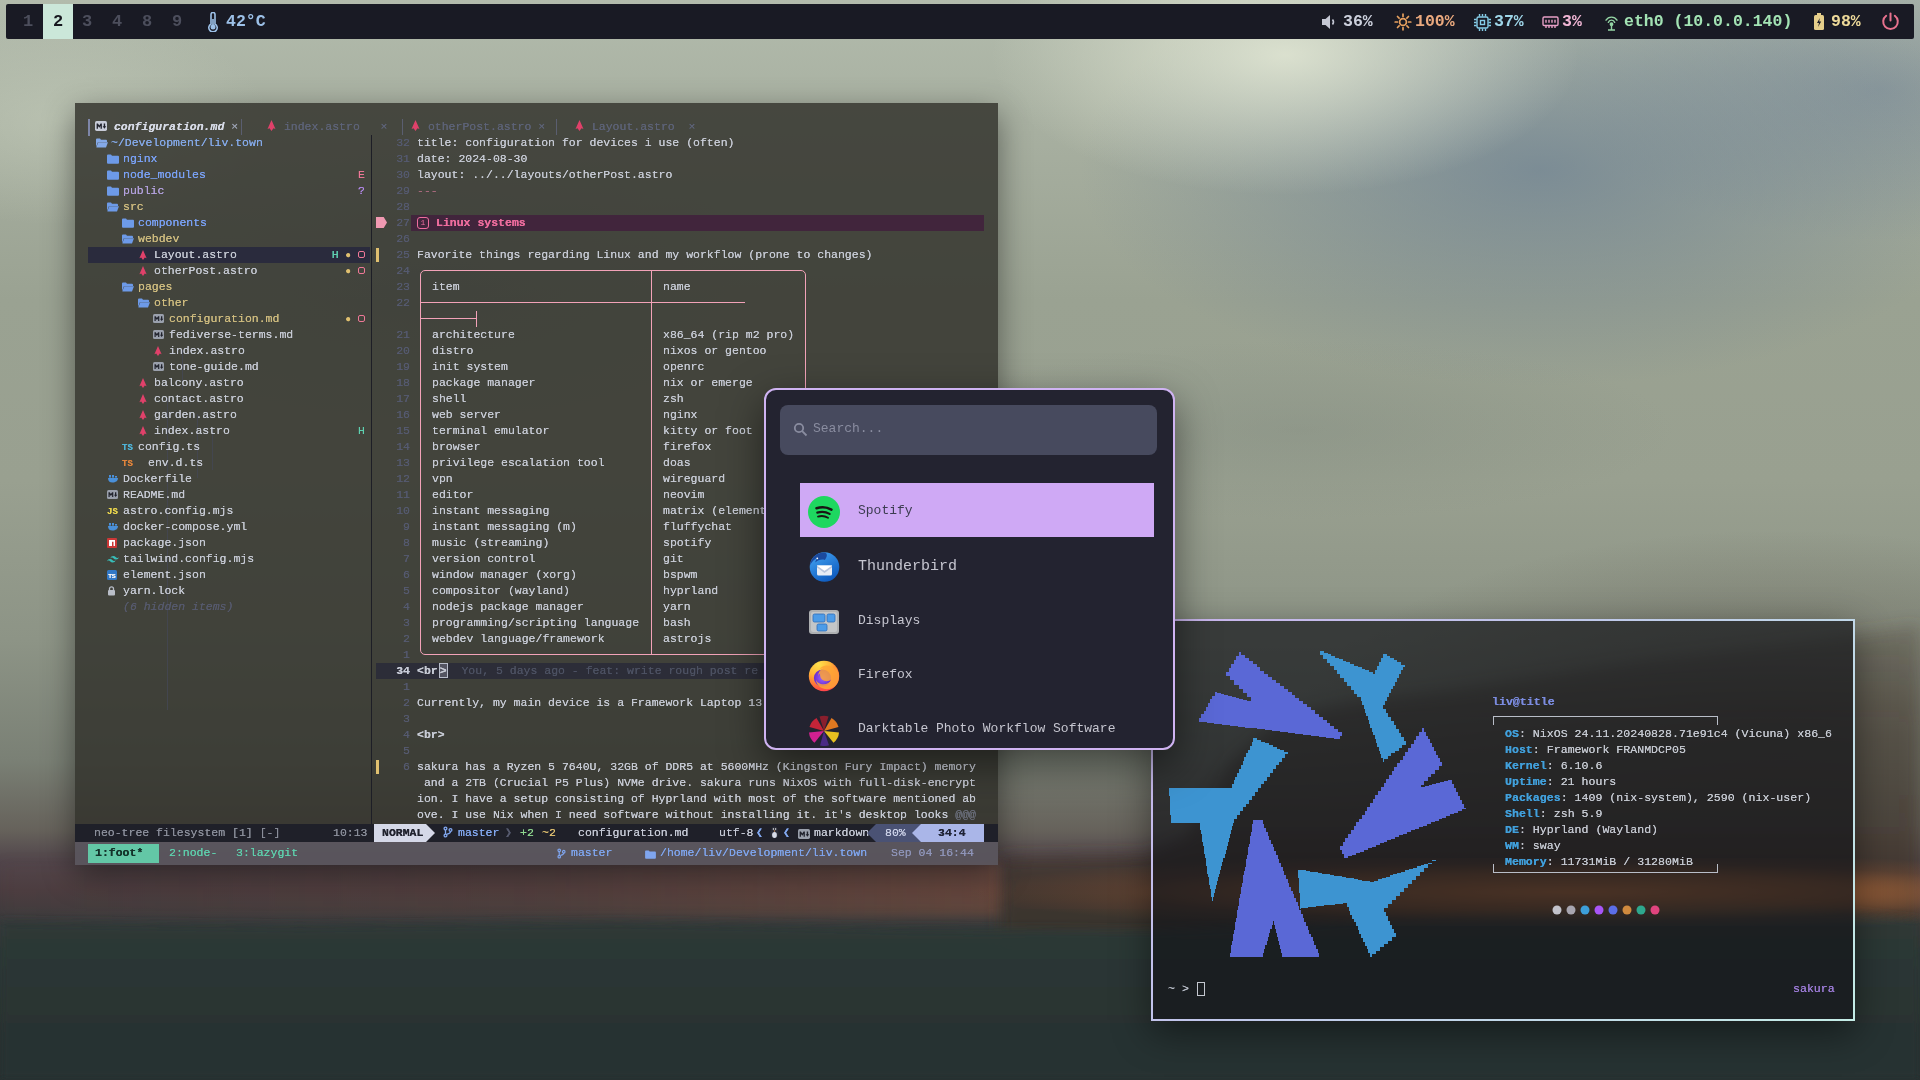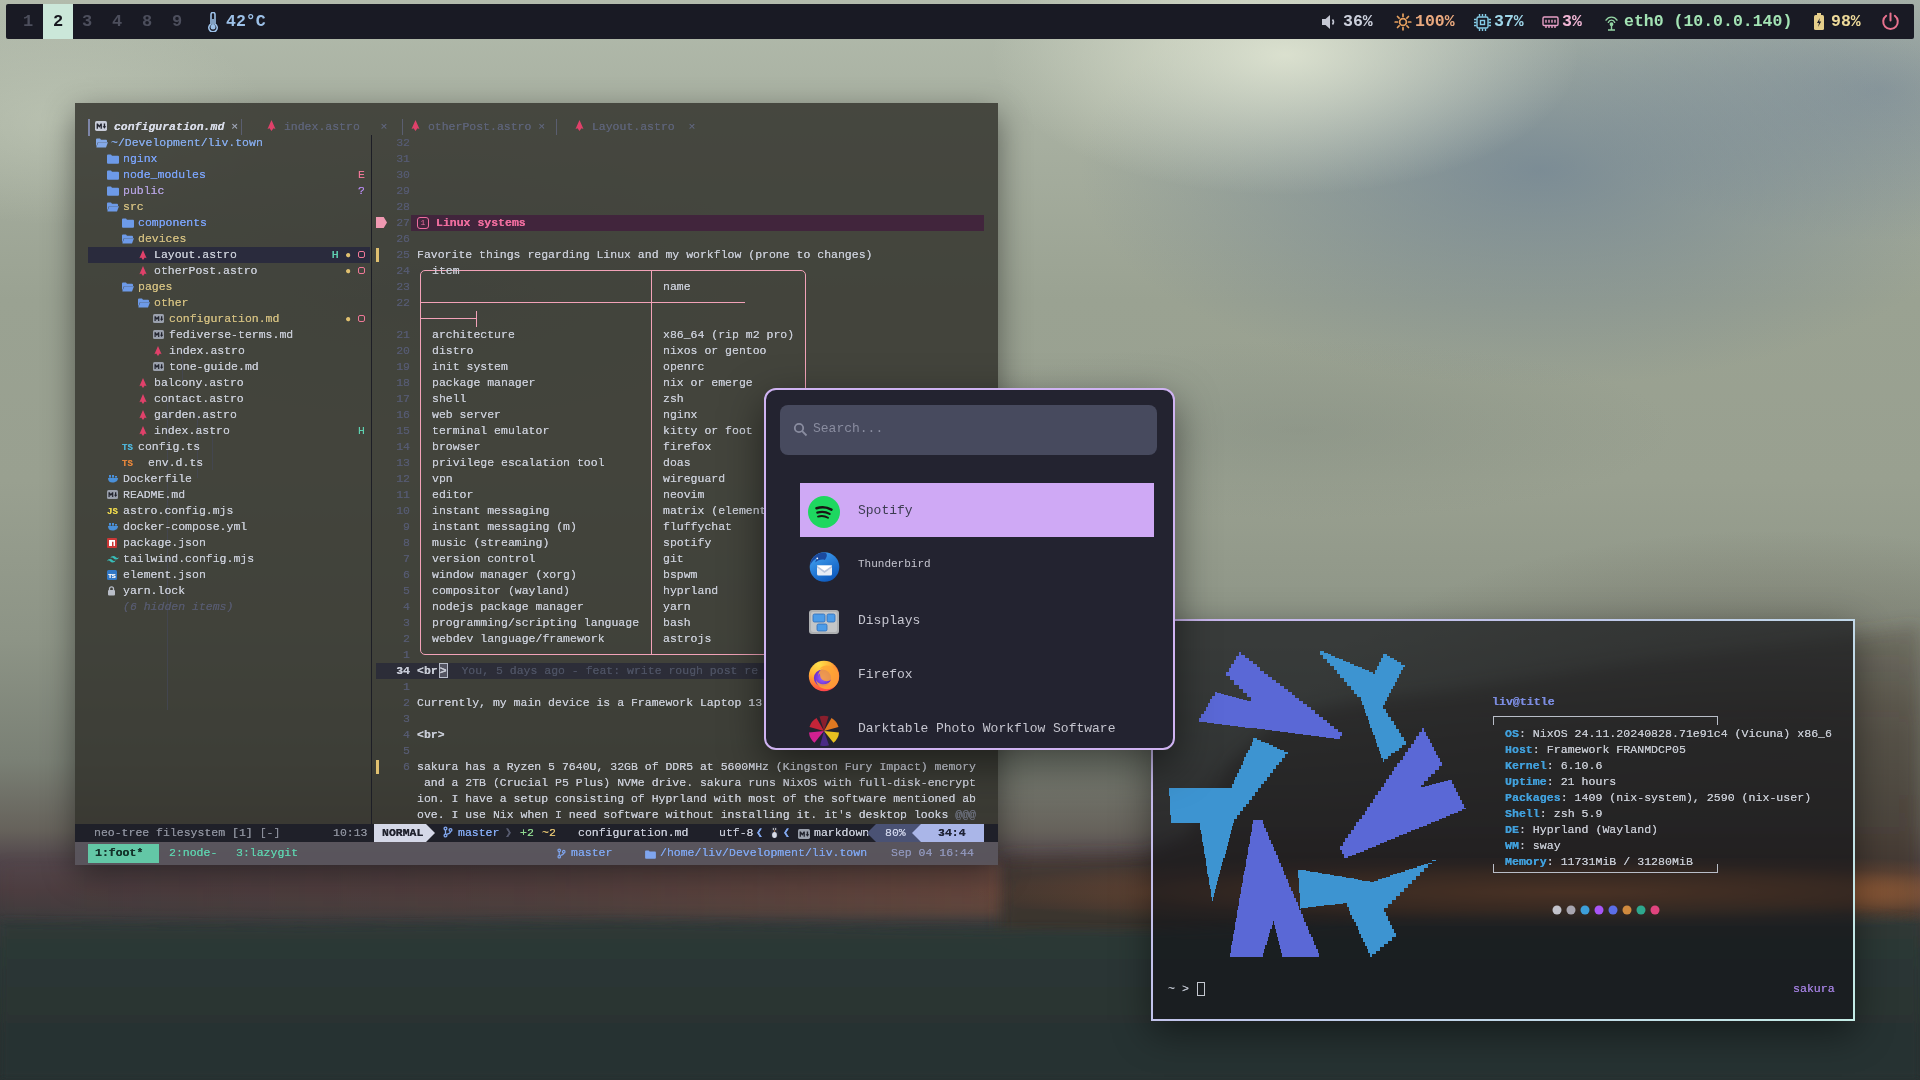--- a/index.html
+++ b/index.html
@@ -150,21 +150,21 @@
 <div class="trow" style="top:96px;"><span class="abs" style="left:19px;top:3px;height:12px;line-height:10px"><svg class="ico" width="12" height="10" viewBox="0 0 12 10">
           <path d="M0 1.5A1 1 0 0 1 1 .5h3l1 1.2h5a1 1 0 0 1 1 1V4H2L0 9z" fill="#6d9ae8"></path>
           <path d="M2.2 4.2H12L10 9.5H.3z" fill="#6d9ae8"></path>
         </svg></span><span class="abs khaki" style="left:35px;">src</span></div>
 <div class="trow" style="top:112px;"><span class="abs" style="left:34px;top:3px;height:12px;line-height:10px"><svg class="ico" width="12" height="10" viewBox="0 0 12 10">
           <path d="M0 1.5A1 1 0 0 1 1 .5h3l1 1.2h6a1 1 0 0 1 1 1v6a1 1 0 0 1-1 1H1a1 1 0 0 1-1-1z" fill="#6d9ae8"></path>
         </svg></span><span class="abs blue" style="left:50px;">components</span></div>
 <div class="trow" style="top:128px;"><span class="abs" style="left:34px;top:3px;height:12px;line-height:10px"><svg class="ico" width="12" height="10" viewBox="0 0 12 10">
           <path d="M0 1.5A1 1 0 0 1 1 .5h3l1 1.2h5a1 1 0 0 1 1 1V4H2L0 9z" fill="#6d9ae8"></path>
           <path d="M2.2 4.2H12L10 9.5H.3z" fill="#6d9ae8"></path>
-        </svg></span><span class="abs khaki" style="left:50px;">devices</span></div>
+        </svg></span><span class="abs khaki" style="left:50px;">webdev</span></div>
 <div class="trow" style="top:144px;background:#2a2b3d;"><span class="abs" style="left:50px;top:3px;height:12px;line-height:10px"><svg class="ico" width="10" height="10" viewBox="0 0 10 10">
           <path d="M5 0 8.6 8.2 6.8 7.4 5 10 3.2 7.4 1.4 8.2z" fill="#e0416a"></path>
         </svg></span><span class="abs wht" style="left:66px;">Layout.astro</span><div class="abs" style="right:5px;top:0;text-align:right;line-height:15px"><span style="color:#5fd0b0;margin-left:7px">H</span><span style="color:#e0c070;font-size:9px;margin-left:7px">●</span><span style="display:inline-block;width:7px;height:7px;border:1.5px solid #f07898;border-radius:2px;margin-left:7px"></span></div></div>
 <div class="trow" style="top:160px;"><span class="abs" style="left:50px;top:3px;height:12px;line-height:10px"><svg class="ico" width="10" height="10" viewBox="0 0 10 10">
           <path d="M5 0 8.6 8.2 6.8 7.4 5 10 3.2 7.4 1.4 8.2z" fill="#e0416a"></path>
         </svg></span><span class="abs wht" style="left:66px;">otherPost.astro</span><div class="abs" style="right:5px;top:0;text-align:right;line-height:15px"><span style="color:#e0c070;font-size:9px;margin-left:7px">●</span><span style="display:inline-block;width:7px;height:7px;border:1.5px solid #f07898;border-radius:2px;margin-left:7px"></span></div></div>
 <div class="trow" style="top:176px;"><span class="abs" style="left:34px;top:3px;height:12px;line-height:10px"><svg class="ico" width="12" height="10" viewBox="0 0 12 10">
           <path d="M0 1.5A1 1 0 0 1 1 .5h3l1 1.2h5a1 1 0 0 1 1 1V4H2L0 9z" fill="#6d9ae8"></path>
           <path d="M2.2 4.2H12L10 9.5H.3z" fill="#6d9ae8"></path>
         </svg></span><span class="abs khaki" style="left:50px;">pages</span></div>
@@ -296,33 +296,39 @@
       <pre>1
 2
 3
 4
 5
 6</pre>
     </div>
 <div class="abs" style="left:301px;top:114px;width:11px;height:11px;background:#f099b2;clip-path:polygon(0 0,70% 0,100% 50%,70% 100%,0 100%)"></div>
 <div class="abs" style="left:301px;top:145px;width:3px;height:14px;background:#e0c070"></div>
 <div class="abs" style="left:301px;top:657px;width:3px;height:14px;background:#e0c070"></div>
+<div class="abs" style="left:342px;top:32px">
+      <pre>title: configuration for devices i use (often)
+date: 2024-08-30
+layout: ../../layouts/otherPost.astro
+<span style="color:#a86a7d">---</span></pre>
+    </div>
 <div class="abs" style="left:342px;top:114px;width:12px;height:12px;border:1.5px solid #ee6d9e;border-radius:3px;color:#ee6d9e;font-size:8px;line-height:9px;text-align:center">1</div>
 <div class="abs" style="left:361px;top:112px;color:#ee6d9e;font-weight:bold">
       <pre>Linux systems</pre>
     </div>
 <div class="abs" style="left:342px;top:144px">
       <pre>Favorite things regarding Linux and my workflow (prone to changes)</pre>
     </div>
 <div class="abs" style="left:345px;top:167px;width:386px;height:385px;border:1.5px solid #f2a2b8;border-radius:5px"></div>
 <div class="abs" style="left:576px;top:167px;width:1px;height:385px;border-left:1.5px solid #f2a2b8"></div>
 <div class="abs" style="left:345px;top:199px;width:325px;height:1px;border-top:1.5px solid #f2a2b8"></div>
 <div class="abs" style="left:345px;top:215px;width:56px;height:1px;border-top:1.5px solid #f2a2b8"></div>
 <div class="abs" style="left:401px;top:208px;width:1px;height:16px;border-left:1.5px solid #f2a2b8"></div>
-<div class="abs" style="left:357px;top:160px">
+<div class="abs" style="left:357px;top:176px">
       <pre>item</pre>
     </div>
 <div class="abs" style="left:588px;top:176px">
       <pre>name</pre>
     </div>
 <div class="abs" style="left:357px;top:224px">
       <pre>architecture
 distro
 init system
 package manager
@@ -551,21 +557,21 @@
             <stop offset="1" stop-color="#0f5cc0"></stop>
           </linearGradient>
         </defs>
         <circle cx="16.5" cy="16" r="14.8" fill="url(#tbg)"></circle>
         <path d="M16 1.6C8.4 1.6 2.6 7 2 14.6c1.6-4.2 4.3-6.5 7.6-7.7-1.3 1.4-2.2 3.3-2.3 4.7 2.4-2.5 6.1-3.6 9.5-2.7C20.5 4.3 18.6 1.6 16 1.6z" fill="#1b4a9e"></path>
         <path d="M9 14.5h15v8.4a1.6 1.6 0 0 1-1.6 1.6H10.6A1.6 1.6 0 0 1 9 22.9z" fill="#e8edf5"></path>
         <path d="M9 14.5 16.5 20l7.5-5.5v2L16.5 22 9 16.5z" fill="#b9c6dd"></path>
         <path d="M9 14.5 16.5 19.6 24 14.5z" fill="#fff"></path>
         <circle cx="9.3" cy="7.3" r=".9" fill="#fff"></circle>
       </svg></div>
-<div class="abs" style="left:92px;top:168px;color:#c6c6d0;font-size:11px;white-space:pre">Thunderbird</div>
+<div class="abs" style="left:92px;top:168px;color:#c6c6d0;font-size:15px;white-space:pre">Thunderbird</div>
 <div class="abs" style="left:42px;top:216px;width:32px;height:32px"><svg width="32" height="32" viewBox="0 0 32 32">
         <rect x="1" y="4" width="30" height="24" rx="3" fill="#aeb0b2"></rect>
         <rect x="3" y="6" width="26" height="20" rx="2" fill="#c4c6c8"></rect>
         <rect x="5" y="8" width="12" height="8" rx="1.5" fill="#4d9ce8" stroke="#2d6cb8" stroke-width=".8"></rect>
         <rect x="19" y="8" width="8" height="8" rx="1.5" fill="#4d9ce8" stroke="#2d6cb8" stroke-width=".8"></rect>
         <rect x="9" y="18" width="10" height="7" rx="1.5" fill="#4d9ce8" stroke="#2d6cb8" stroke-width=".8"></rect>
       </svg></div>
 <div class="abs" style="left:92px;top:223px;color:#c6c6d0;font-size:13px;white-space:pre">Displays</div>
 <div class="abs" style="left:42px;top:270px;width:32px;height:32px"><svg width="32" height="32" viewBox="0 0 32 32">
         <defs>

